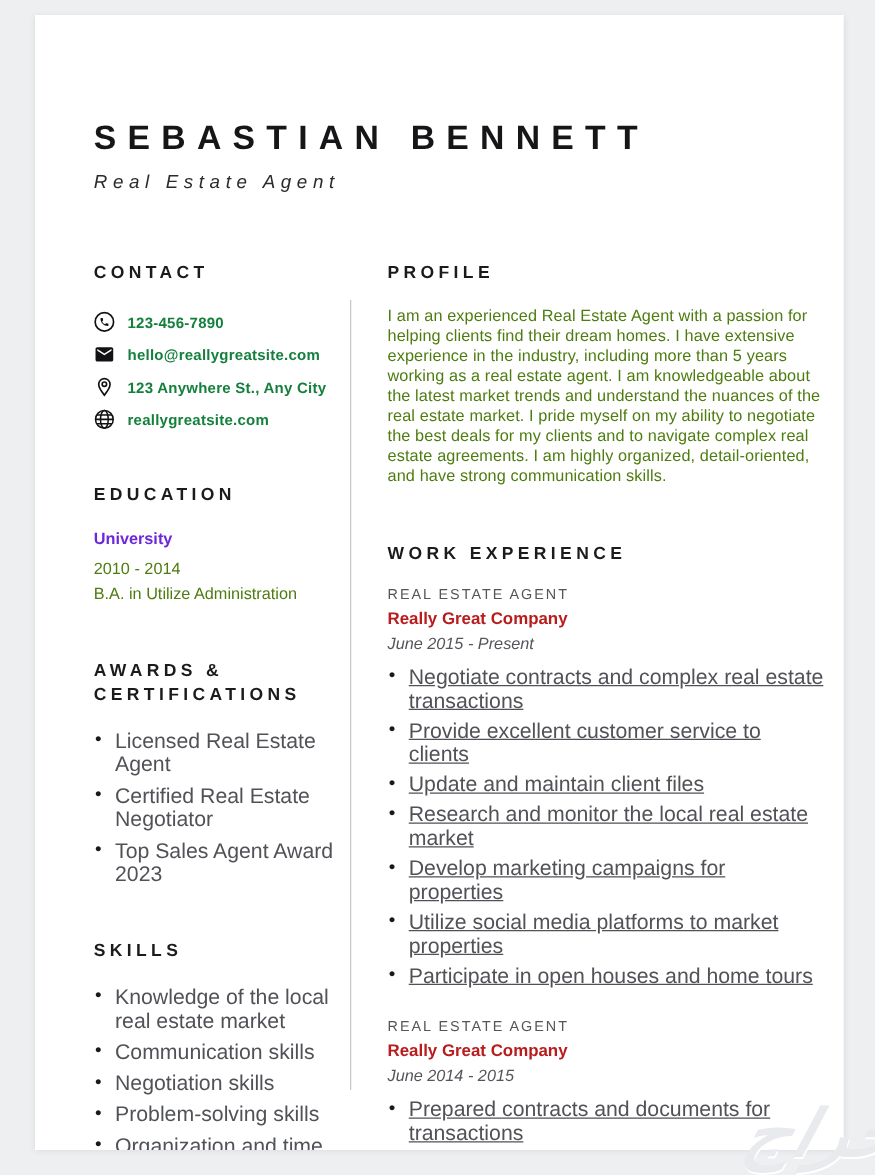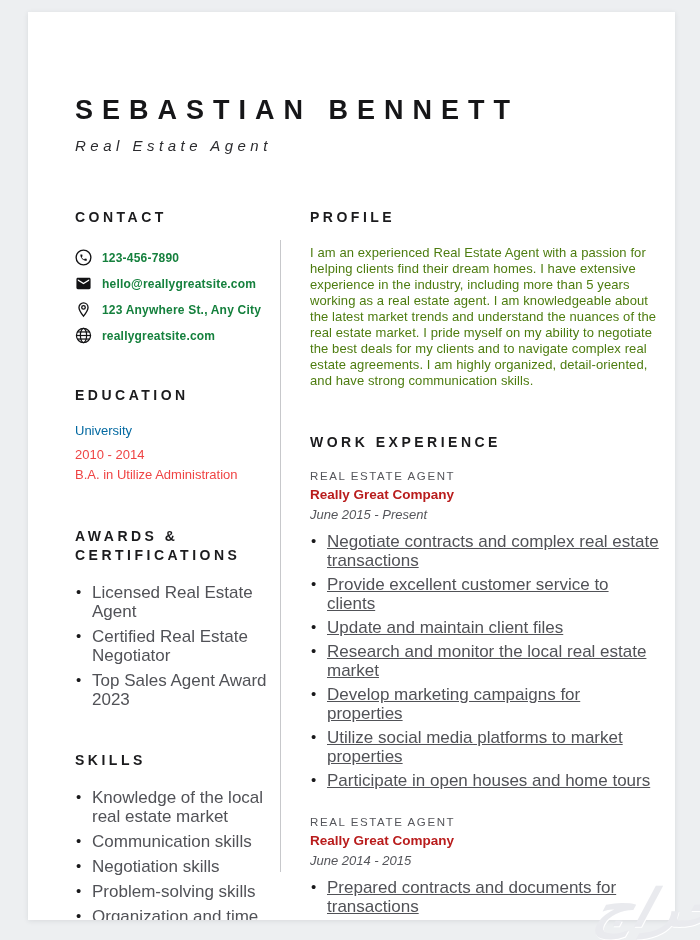--- a/index.html
+++ b/index.html
@@ -53,22 +53,22 @@
     margin-bottom: 18px;
   }
   .section { margin-bottom: 42px; }
   
   .contact-list { list-style: none; margin-top: 22px; }
   .contact-item { display: flex; align-items: center; margin-bottom: 9px; }
   .contact-item .ci { width: 17px; height: 17px; flex: 0 0 17px; margin-right: 10px; }
   .contact-item .ci svg { width: 17px; height: 17px; display: block; }
   .contact-text { font-size: 12px; font-weight: 700; color: #15803d; letter-spacing: 0.2px; }
   
-  .edu-school { font-size: 13px; font-weight: 400; color: #0369a1; margin-bottom: 7px; }
-  .edu-line { font-size: 13px; color: #ef4444; line-height: 20px; }
+  .edu-school { font-size: 13px; font-weight: 700; color: #6d28d9; margin-bottom: 7px; }
+  .edu-line { font-size: 13px; color: #4d7c0f; line-height: 20px; }
   
   ul.bullets { list-style: none; }
   ul.bullets li {
     position: relative;
     padding-left: 17px;
     font-size: 17px;
     color: #515257;
     line-height: 19px;
     margin-bottom: 6px;
   }

